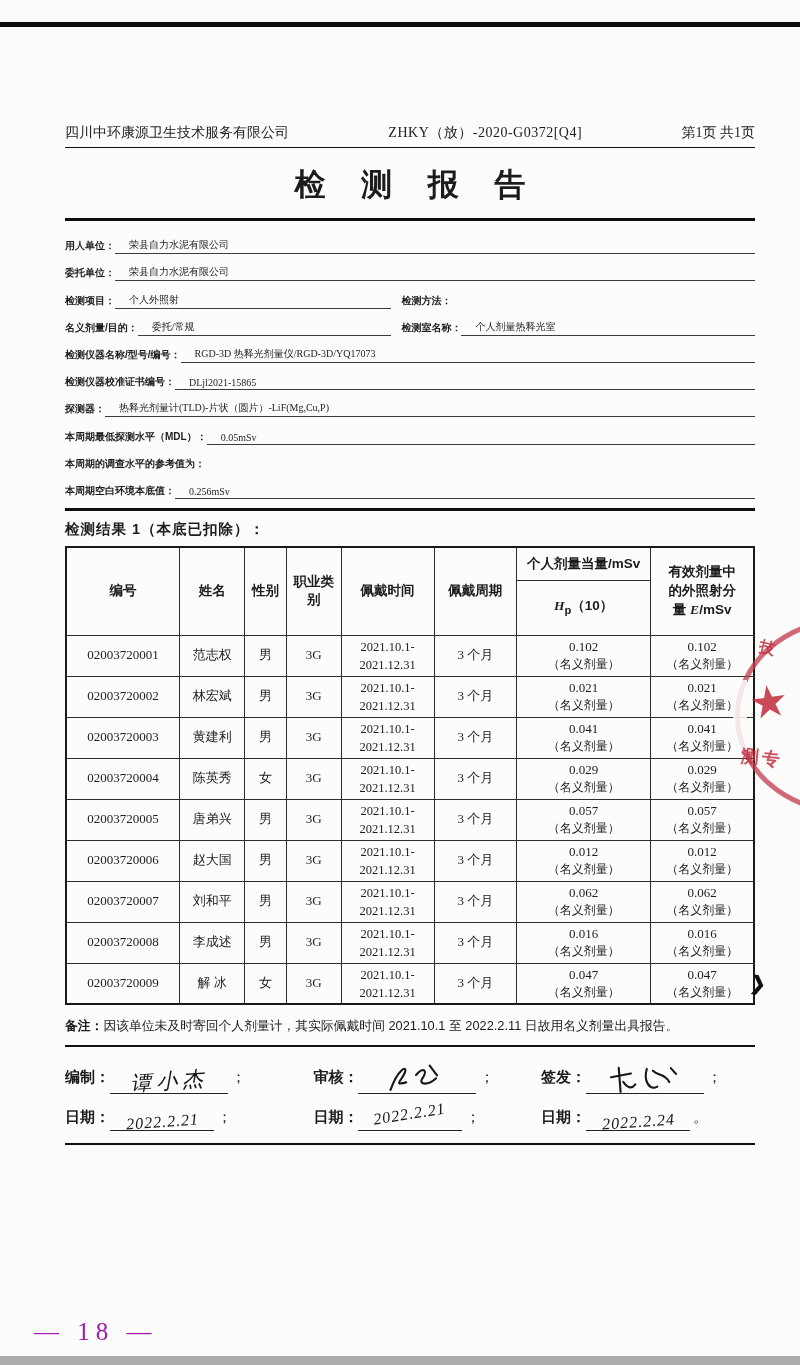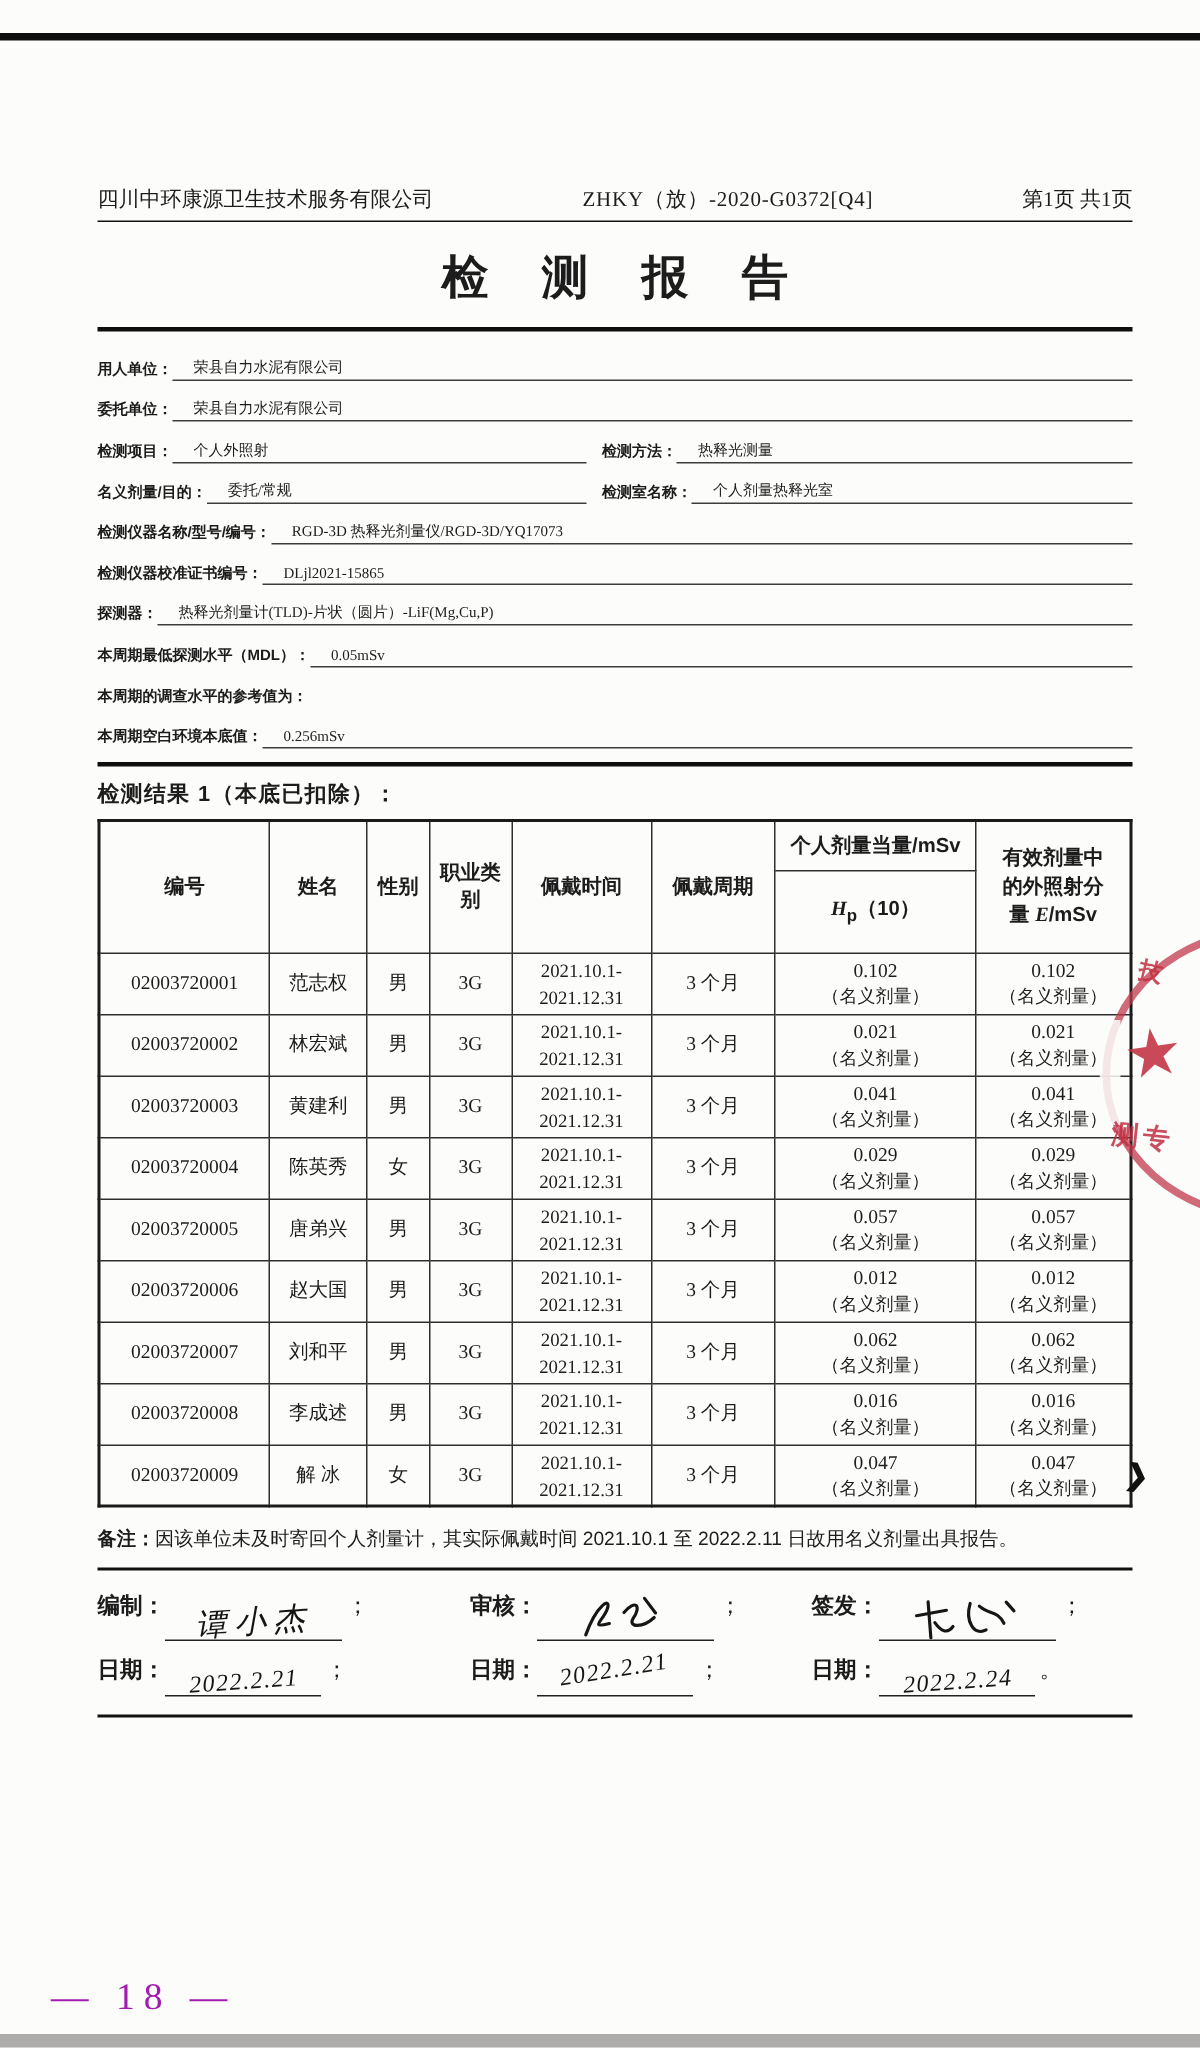--- a/index.html
+++ b/index.html
@@ -59,21 +59,21 @@
     font-family:"Liberation Sans","DejaVu Sans",sans-serif;
   }
   .remark .r-label{font-weight:bold;}
 
   
   .signoff{display:flex;margin:14px 0 12px 0;}
   .s-col{display:flex;flex-direction:column;gap:10px;}
   .s-col.c1{width:36%;}
   .s-col.c2{width:33%;}
   .s-col.c3{width:31%;}
-  .s-row{display:flex;align-items:flex-start;font-size:15px;}
+  .s-row{display:flex;align-items:center;font-size:15px;}
   .s-label{font-family:"Liberation Sans","DejaVu Sans",sans-serif;font-weight:bold;white-space:nowrap;}
   .sig-line{width:118px;border-bottom:1.6px solid #222;height:32px;display:flex;align-items:flex-end;justify-content:center;overflow:visible;}
   .sig-line.short{width:104px;height:26px;}
   .s-sep{padding-left:3px;}
   .hand-name{
     font-style:italic;font-size:21px;letter-spacing:5px;white-space:nowrap;
     transform:rotate(-4deg) translateY(2px);color:#151515;
   }
   .hand-date{
     font-style:italic;font-size:16px;white-space:nowrap;
@@ -120,21 +120,20 @@
       <span class="f-label">委托单位：</span>
       <span class="f-value">荣县自力水泥有限公司</span>
     </div>
     <div class="f-row">
       <span class="f-half first">
         <span class="f-label">检测项目：</span>
         <span class="f-value">个人外照射</span>
       </span>
       <span class="f-half second">
         <span class="f-label">检测方法：</span>
-        <span class="f-value">热释光测量</span>
       </span>
     </div>
     <div class="f-row">
       <span class="f-half first">
         <span class="f-label">名义剂量/目的：</span>
         <span class="f-value">委托/常规</span>
       </span>
       <span class="f-half second">
         <span class="f-label">检测室名称：</span>
         <span class="f-value">个人剂量热释光室</span>

